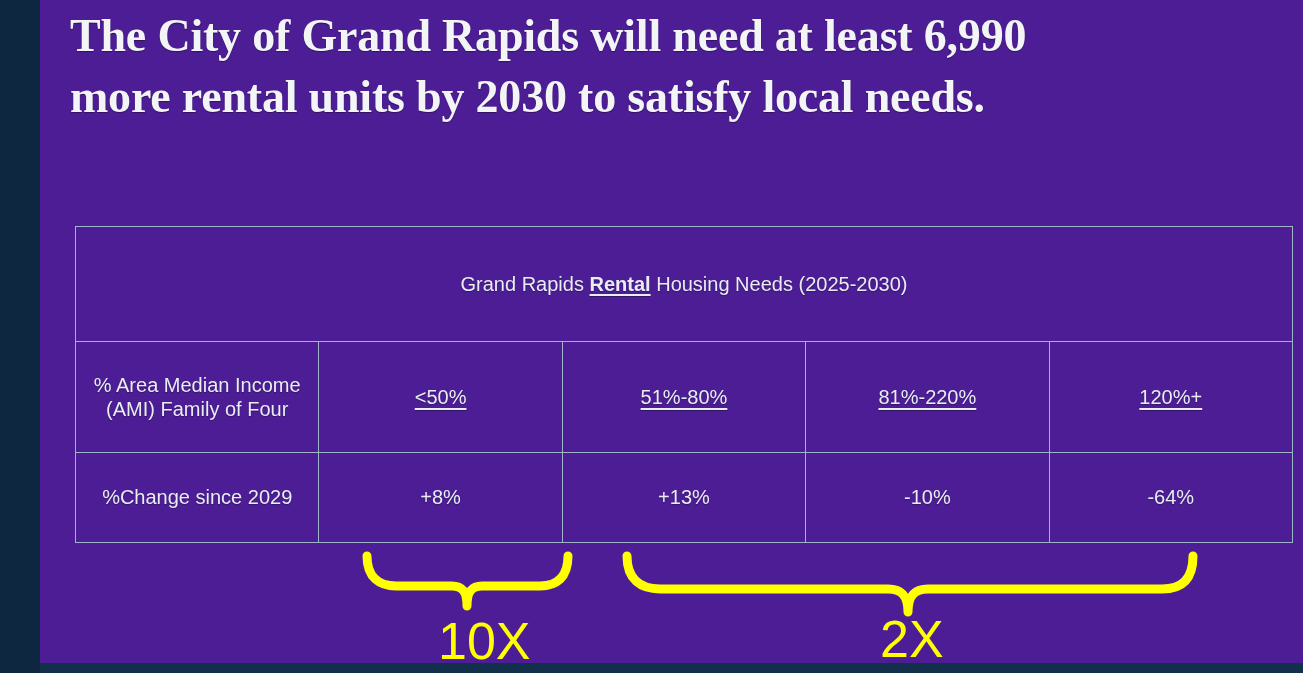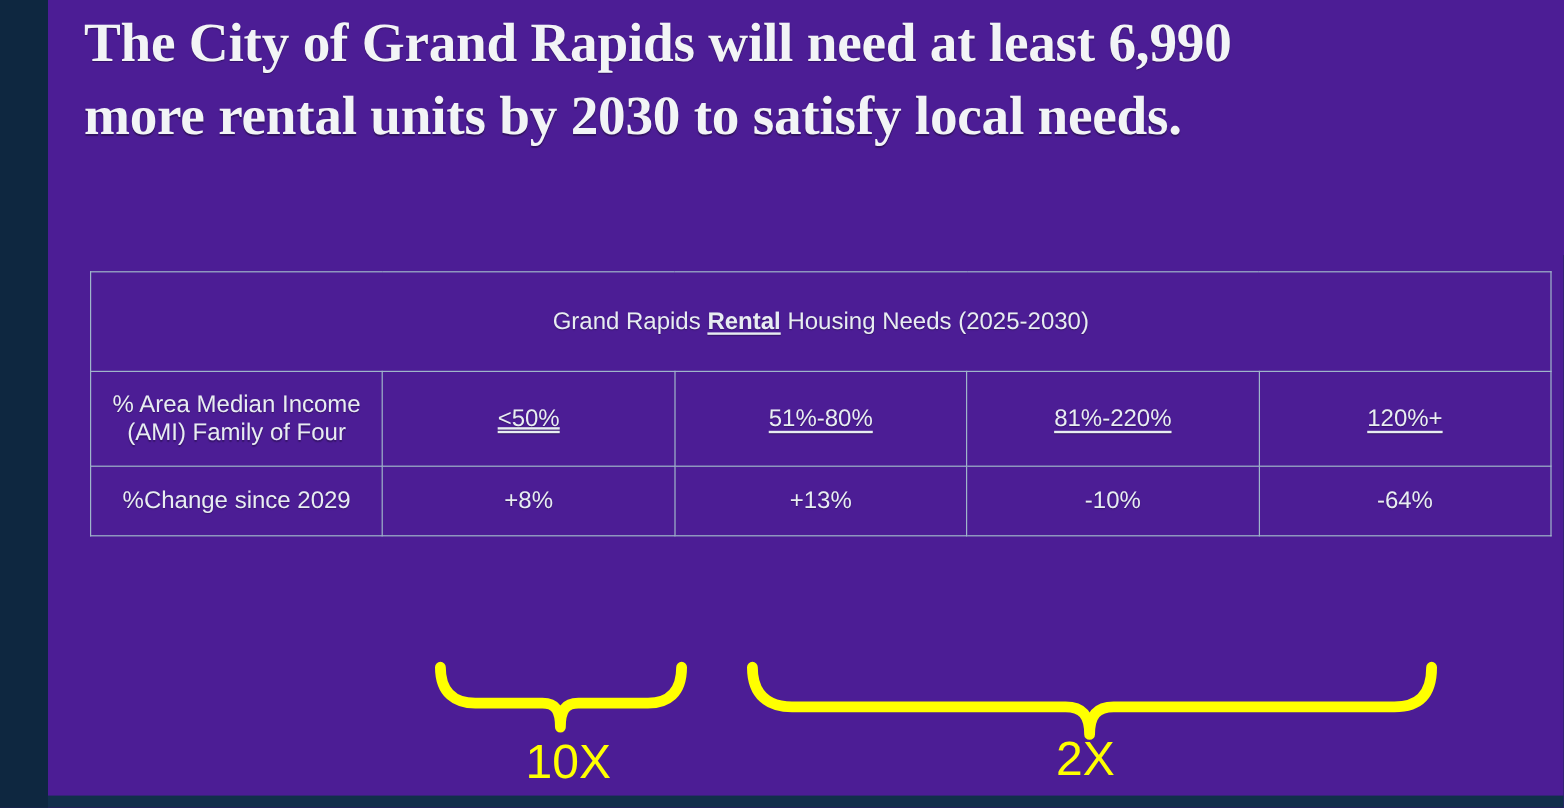--- a/index.html
+++ b/index.html
@@ -48,25 +48,25 @@
     table-layout: fixed;
     color: #e8edf2;
   }
   #needs-table td {
     border: 1px solid #9fb5ca;
     text-align: center;
     vertical-align: middle;
     font-size: 20px;
     line-height: 1.22;
     font-weight: 400;
-    padding: 2px 4px;
+    padding: 18px 4px;
     text-shadow: 0 1px 1px rgba(0,0,0,0.3);
   }
   .col-label { width: 278px; }
-  .col-b1 { width: 226px; text-decoration: underline; }
+  .col-b1 { width: 226px; }
   .col-b2 { width: 209px; }
   .col-b3 { width: 272px; }
   .col-b4 { width: 233px; }
 
   .title-row td {
     height: 78px;
     font-size: 23px;
   }
   .ami-row td { height: 74px; }
   .income-row td { height: 56px; }
@@ -90,21 +90,21 @@
   #annotations {
     position: absolute;
     left: 0;
     top: 0;
     width: 1303px;
     height: 673px;
     pointer-events: none;
   }
   .brace-label {
     position: absolute;
-    font-size: 40px;
+    font-size: 52px;
     color: #ffff00;
     font-weight: 400;
     line-height: 1;
     white-space: nowrap;
     text-align: right;
   }
   #label-10x { left: 398px; top: 615px; }
   #label-2x  { left: 840px; top: 613px; }
 
   

